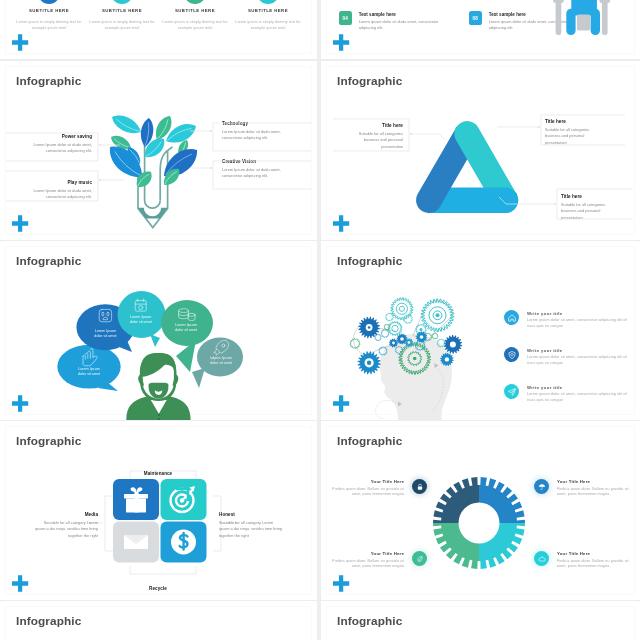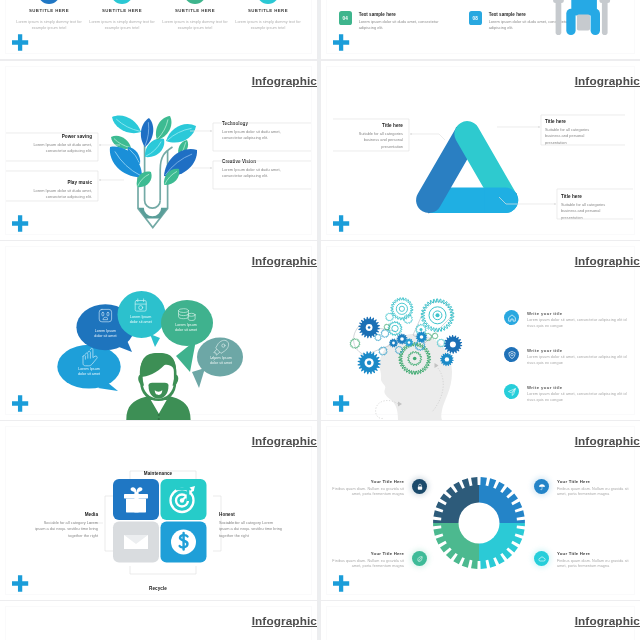--- a/index.html
+++ b/index.html
@@ -1,22 +1,22 @@
 <!DOCTYPE html>
 <html><head>
 <meta charset="utf-8">
 <style>
   html,body{margin:0;padding:0;}
   body{width:640px;height:640px;background:#eceef0;font-family:"Liberation Sans",sans-serif;overflow:hidden;}
   .grid{position:absolute;left:0;top:0;width:640px;height:640px;}
   .cell{position:absolute;background:#fff;overflow:hidden;box-shadow:0 0 0 1px #ededef;}
   .cell::before{content:"";position:absolute;left:5px;top:5px;right:5px;bottom:5px;
        border:1px solid #fafafb;pointer-events:none;}
-  .slide-title{position:absolute;left:0;width:100%;text-align:right;font-weight:bold;color:#4d4d4d;
-    font-size:11.8px;letter-spacing:0.1px;top:13px;text-decoration:underline;}
+  .slide-title{position:absolute;left:16px;width:100%;text-align:left;font-weight:bold;color:#4d4d4d;
+    font-size:11.8px;letter-spacing:0.1px;top:13px;}
   .plus{position:absolute;left:11.5px;top:154px;width:16.6px;height:17px;}
   .h{font-weight:bold;color:#1a1a1a;font-size:4.6px;letter-spacing:0.06px;}
   .p{color:#888;font-size:3.9px;line-height:6.2px;margin-top:3.2px;letter-spacing:0.02px;}
   svg{display:block;overflow:visible}
   svg text{font-family:"Liberation Sans",sans-serif;}
   .gitem{display:flex;align-items:flex-start;}
   .gicon{width:15px;height:15px;border-radius:50%;flex:0 0 15px;margin-right:8px;display:flex;
          align-items:center;justify-content:center;}
   .gicon svg{width:10px;height:10px;}
   .gtext{flex:1;padding-top:0.5px;}

